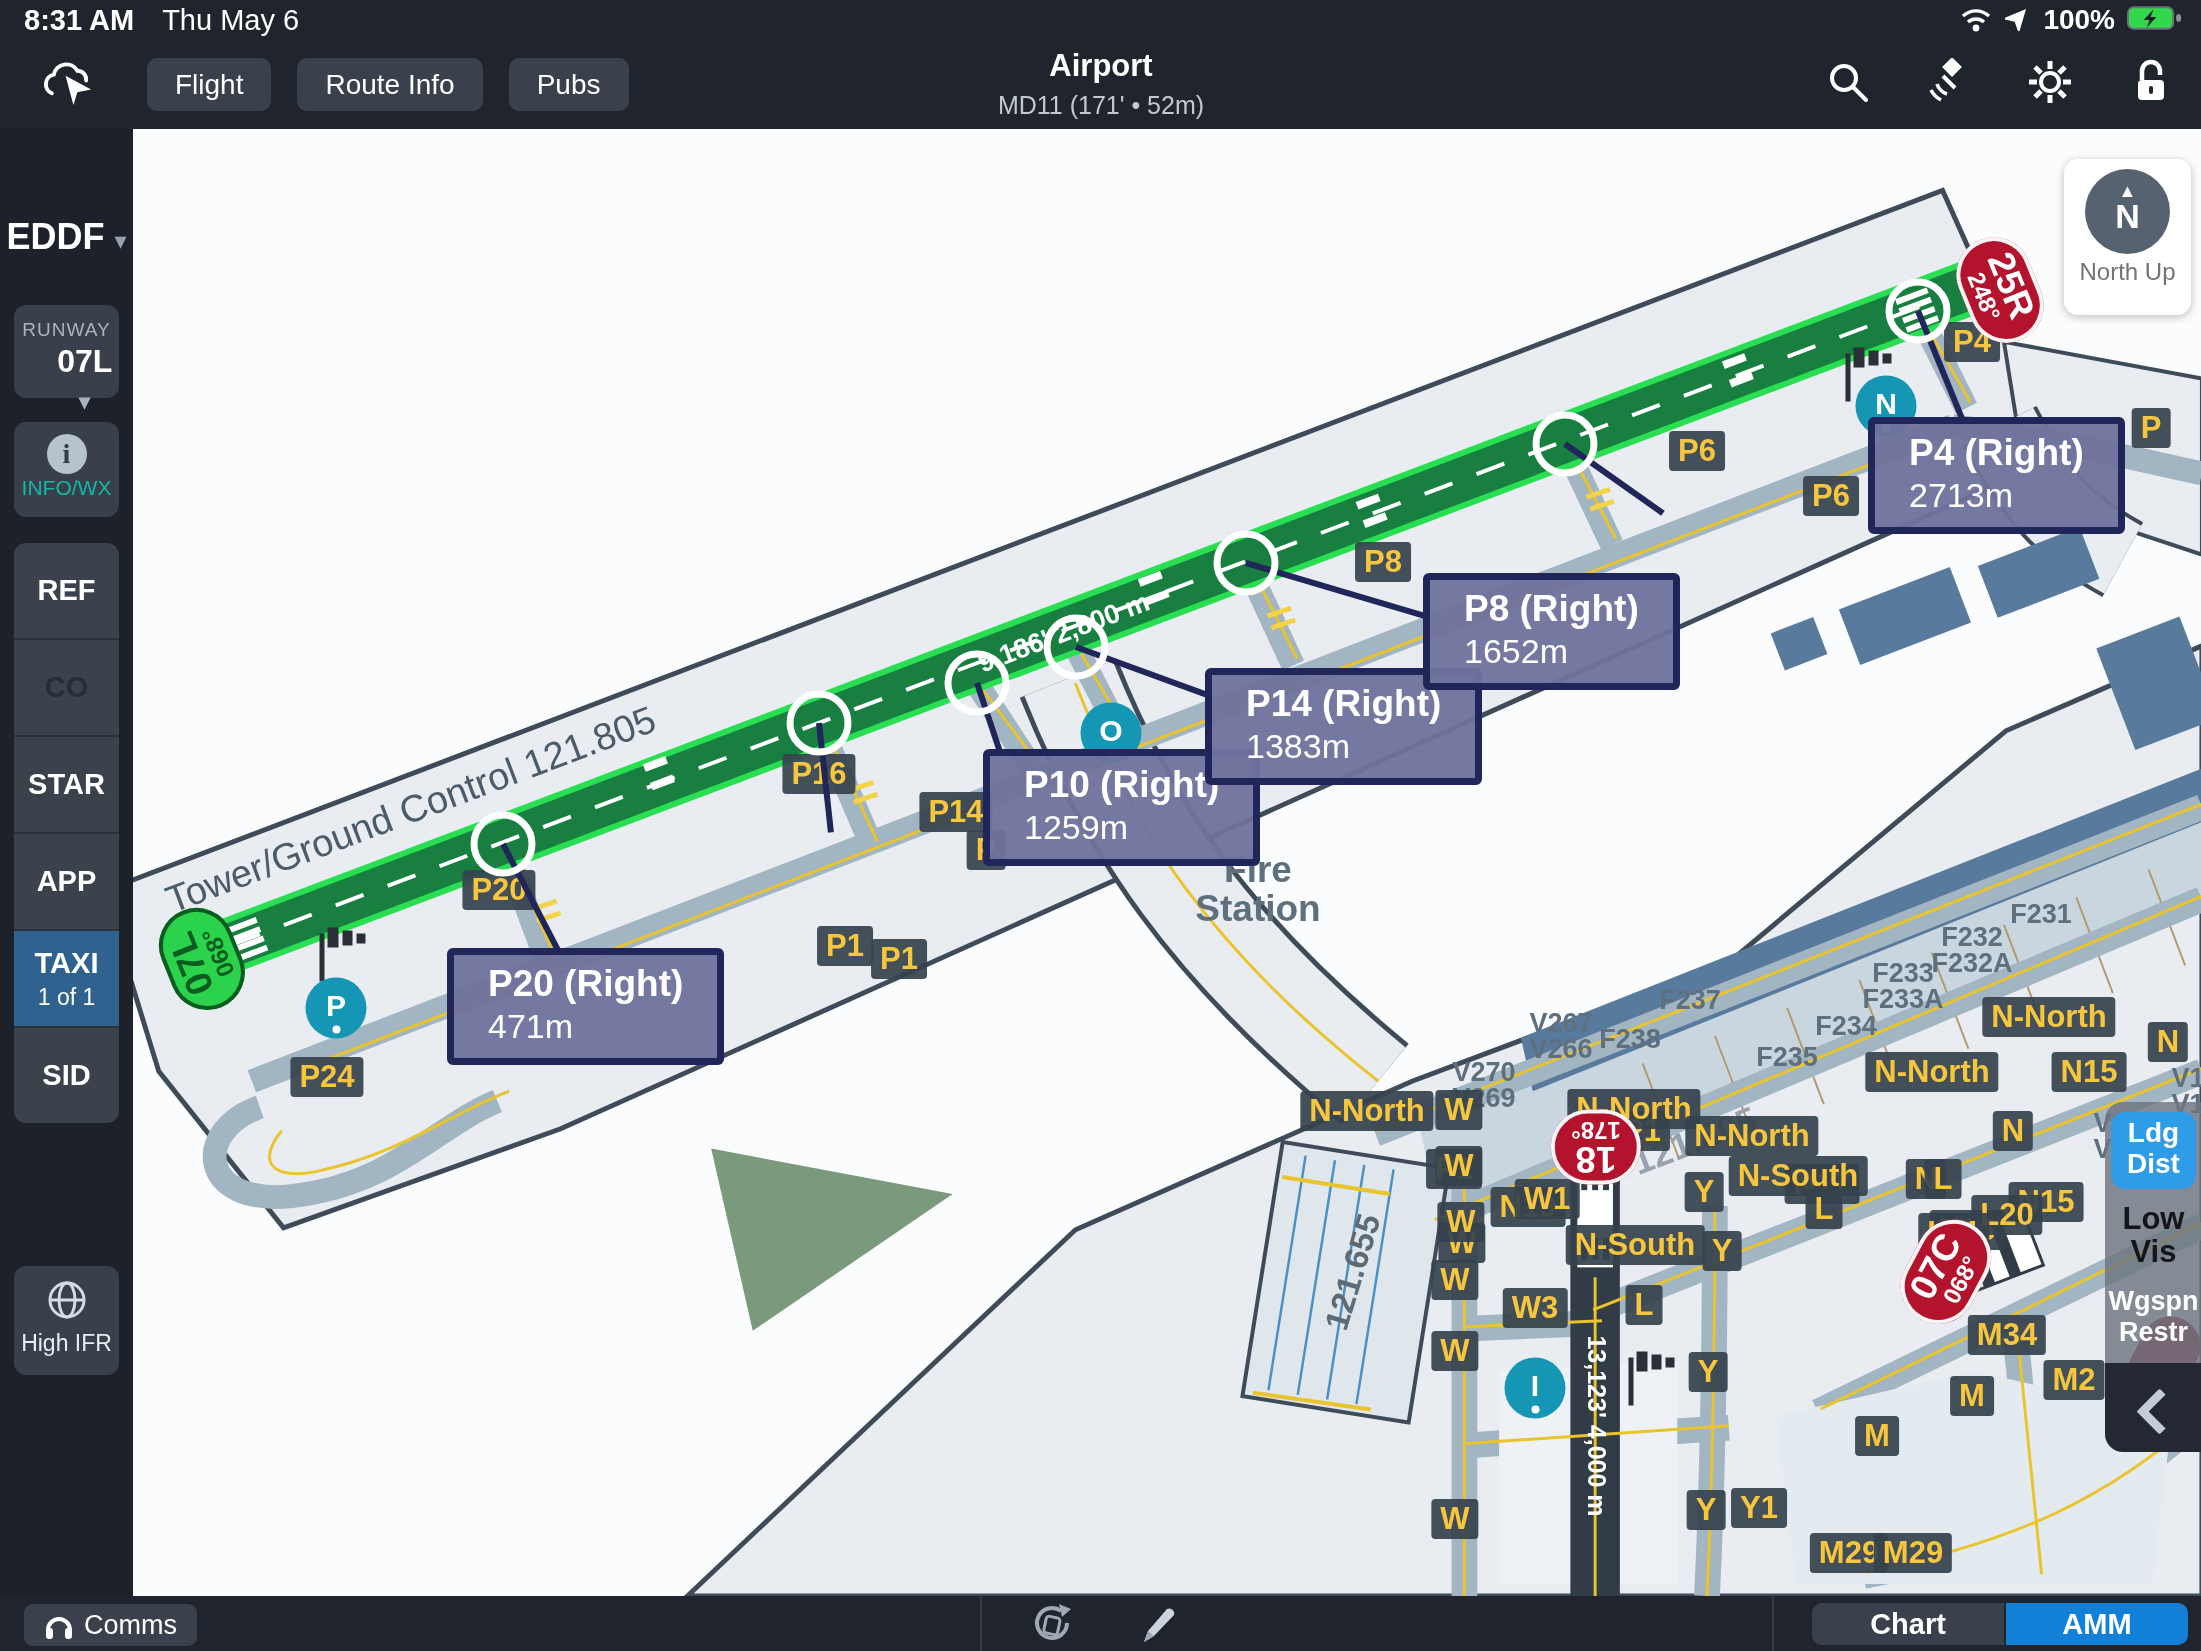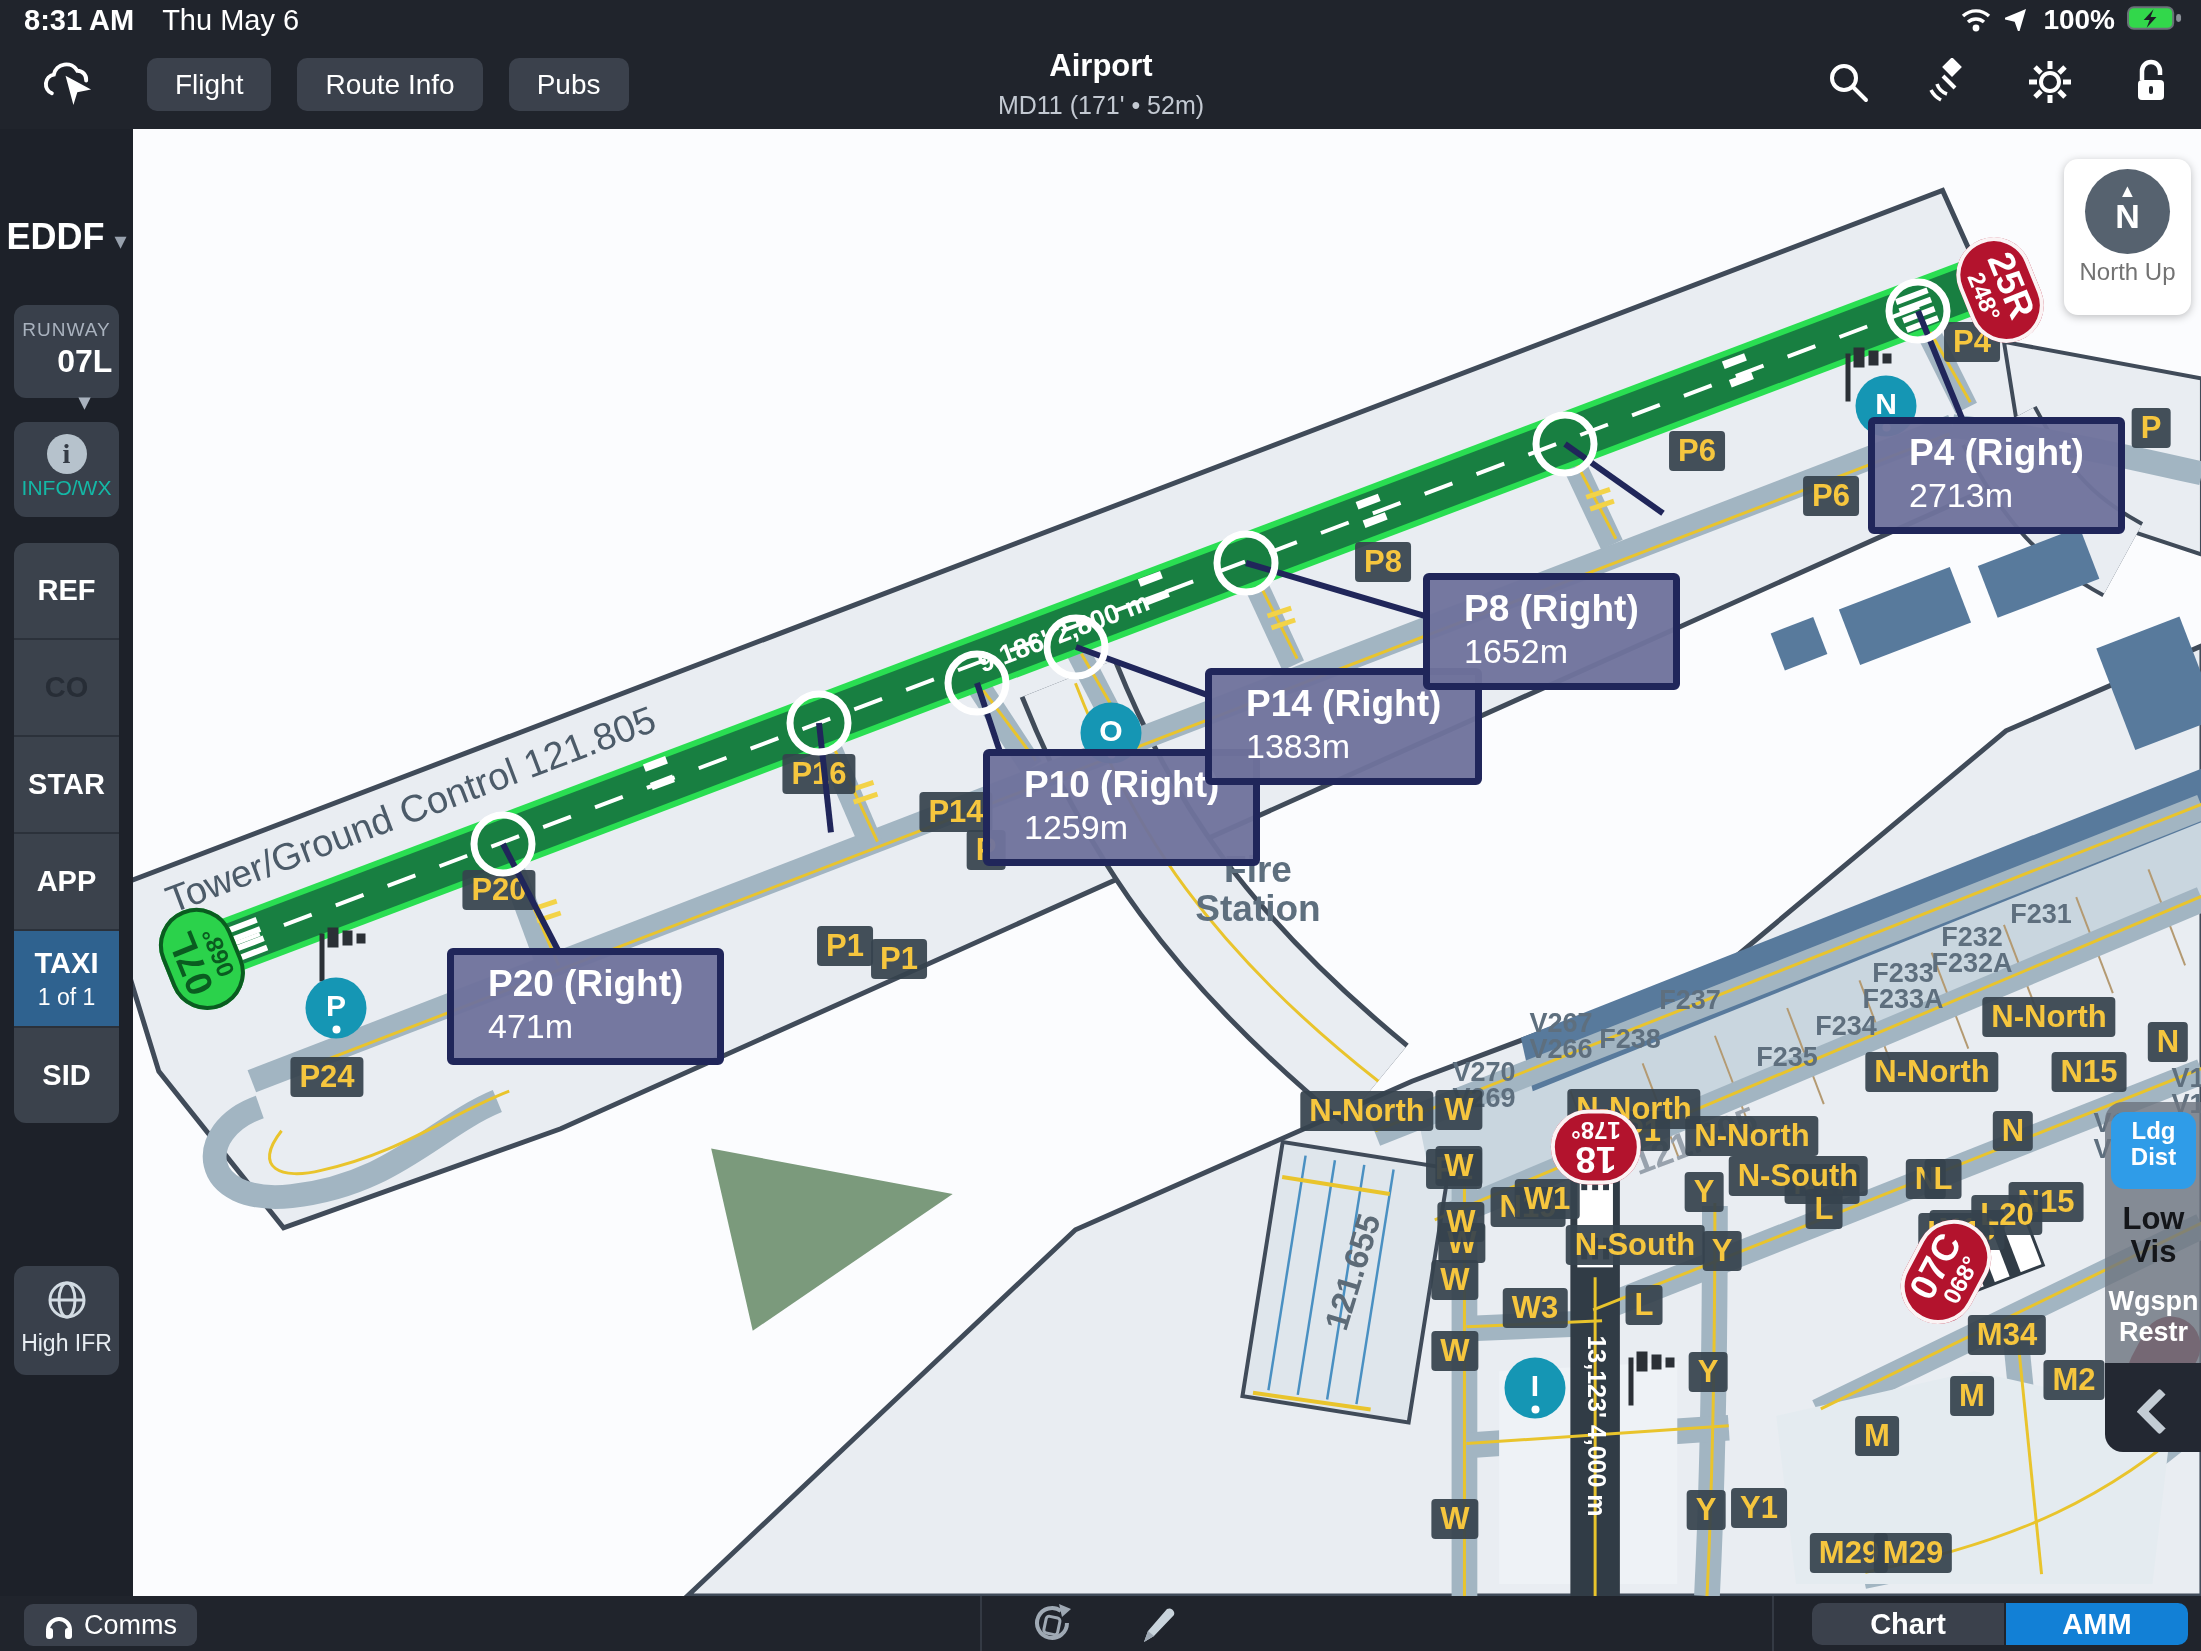--- a/index.html
+++ b/index.html
@@ -79,21 +79,21 @@
   
   #northcard{position:absolute;left:1931px;top:30px;width:127px;height:156px;background:#fff;border-radius:14px;box-shadow:0 2px 8px rgba(0,0,0,0.25);z-index:40;text-align:center;}
   #northcard .circ{width:85px;height:85px;border-radius:50%;background:#56626f;margin:10px auto 4px;color:#fff;}
   #northcard .tri{font-size:18px;line-height:20px;padding-top:12px;}
   #northcard .nn{font-weight:bold;font-size:34px;line-height:30px;}
   #northcard .lab{color:#737373;font-size:24px;}
 
   
   #sidepanel{position:absolute;left:1972px;top:973px;width:97px;height:350px;z-index:41;}
   #sp-top{position:absolute;left:0;top:0;width:97px;height:261px;background:rgba(110,117,128,0.82);border-radius:18px 0 0 0;}
-  #ldg{position:absolute;left:6px;top:10px;width:85px;height:77px;background:#2f9ce8;border-radius:14px;color:#fff;font-weight:bold;font-size:24px;line-height:1.1;text-align:center;padding-top:6px;white-space:pre-line;box-sizing:border-box;}
+  #ldg{position:absolute;left:6px;top:10px;width:85px;height:77px;background:#2f9ce8;border-radius:14px;color:#fff;font-weight:bold;font-size:28px;line-height:1.1;text-align:center;padding-top:6px;white-space:pre-line;box-sizing:border-box;}
   #lowvis{position:absolute;left:0;top:101px;width:97px;color:#14161a;font-weight:bold;font-size:31px;line-height:1.05;text-align:center;white-space:pre-line;}
   #wgspn{position:absolute;left:0;top:184px;width:97px;color:#fff;font-weight:bold;font-size:27px;line-height:1.15;text-align:center;white-space:pre-line;}
   #sp-bot{position:absolute;left:0;top:261px;width:97px;height:89px;background:#232832;border-radius:0 0 0 18px;}
   #chev{position:absolute;left:38px;top:32px;width:24px;height:24px;border-left:9px solid #c3ccd4;border-bottom:9px solid #c3ccd4;transform:rotate(45deg);border-radius:3px;}
 
   
   #bottombar{position:absolute;left:0;top:1596px;width:2202px;height:55px;background:#20242c;}
   #commsbtn{position:absolute;left:24px;top:8px;height:42px;background:#3b414c;border-radius:9px;display:flex;align-items:center;gap:10px;padding:0 20px;color:#fff;font-size:27px;}
   .bdiv{position:absolute;top:0;width:2px;height:55px;background:#343a44;}
   #rotico{position:absolute;left:1030px;top:6px;}

